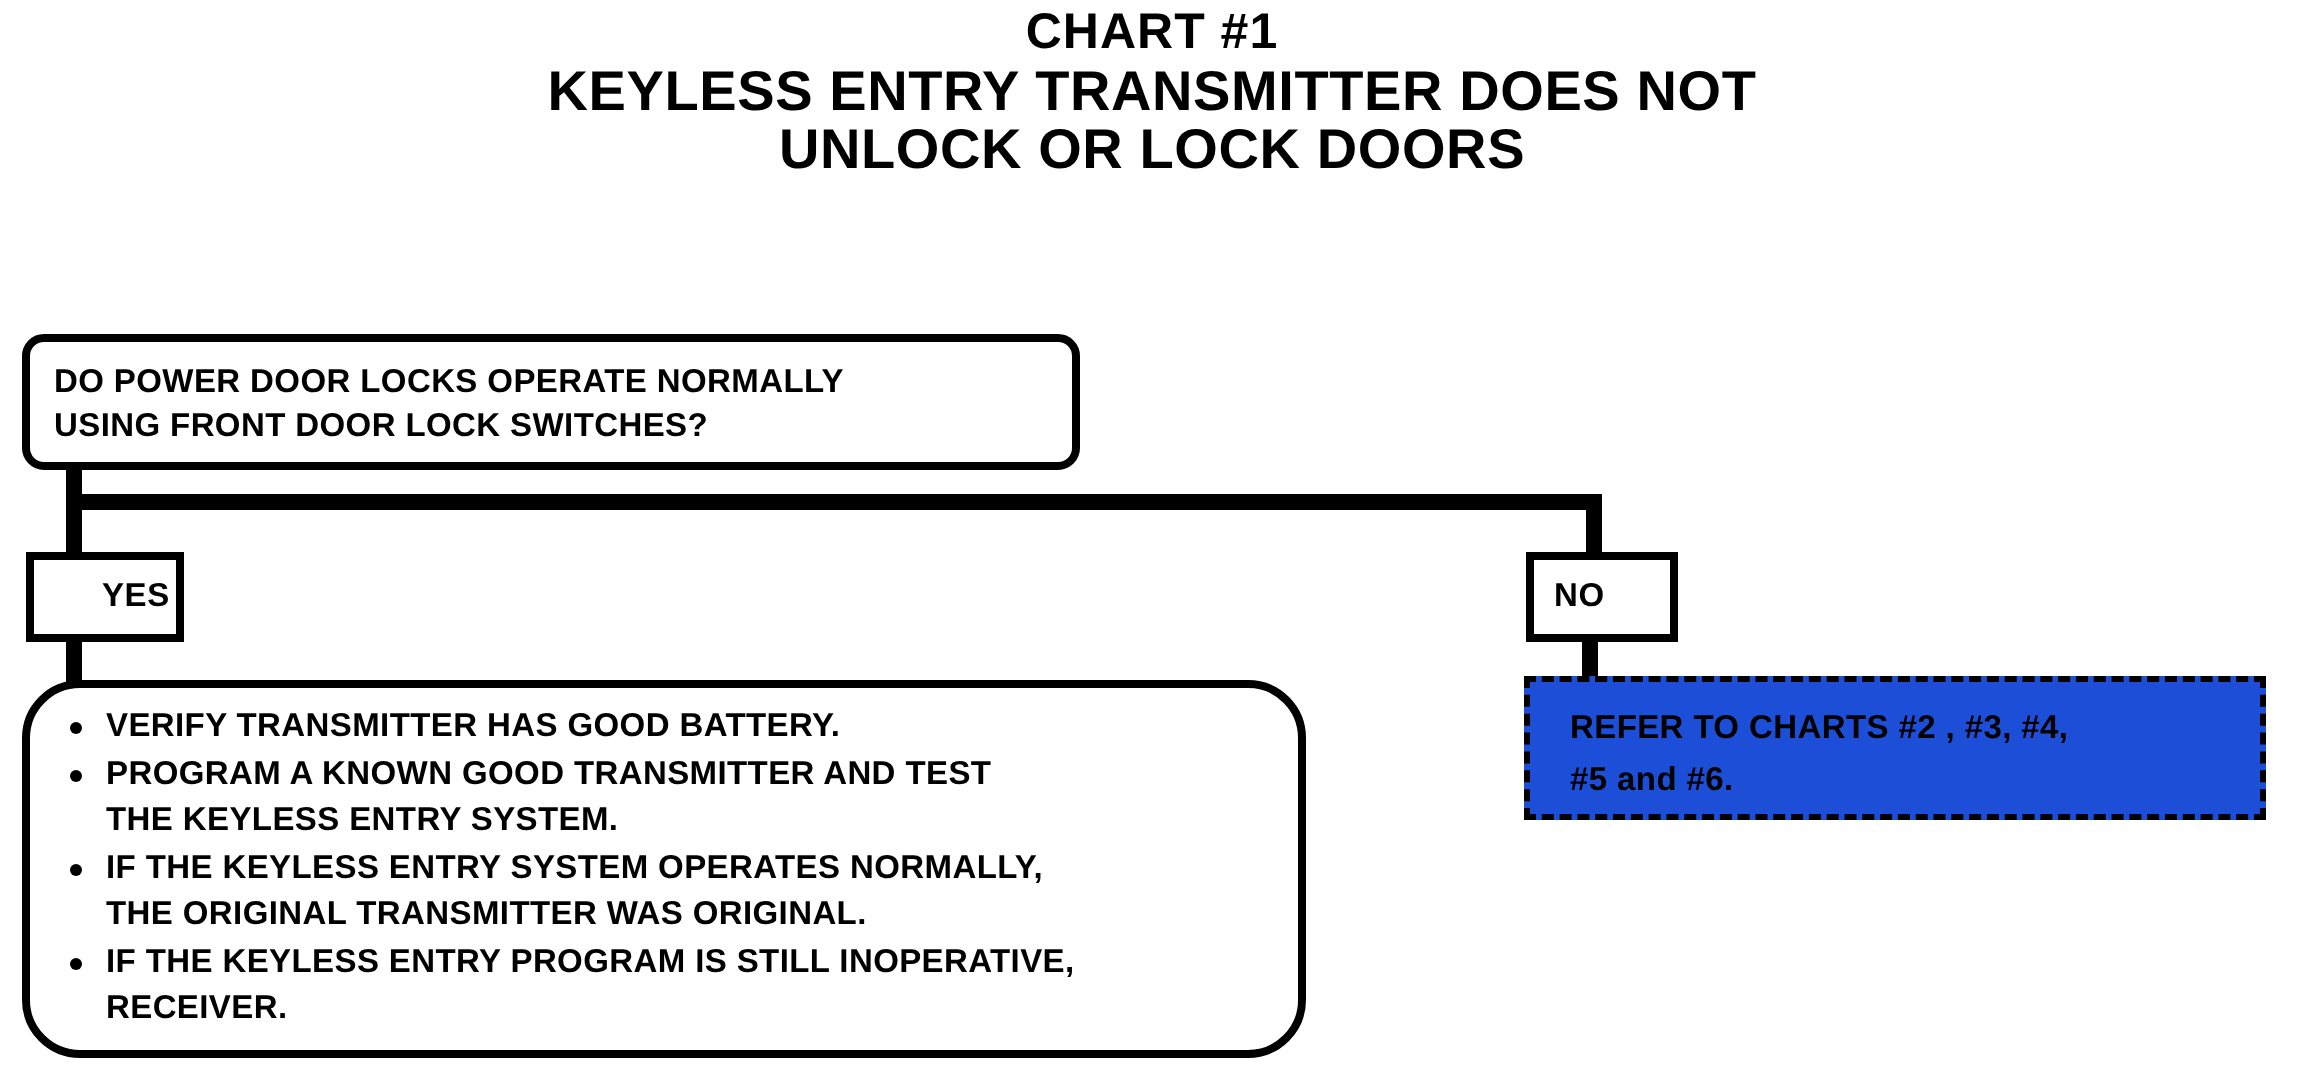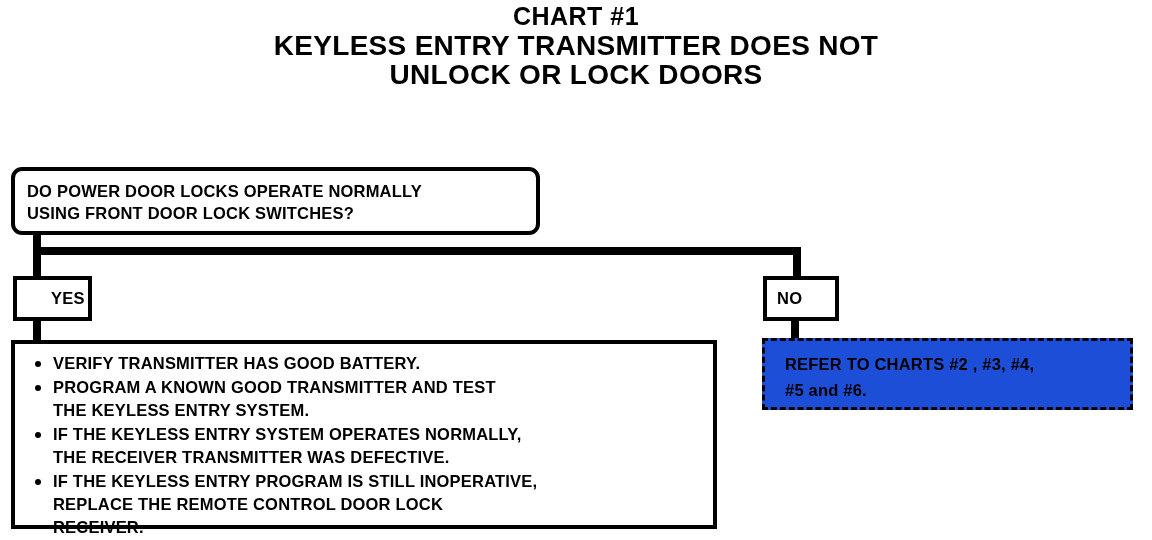--- a/index.html
+++ b/index.html
@@ -107,23 +107,24 @@
   #conn-drop-no { left: 793px; top: 247px; width: 8px; height: 31px; }
   
   #conn-yes-to-actions { left: 33px; top: 319px; width: 8px; height: 24px; }
   
   #conn-no-to-refer { left: 791px; top: 319px; width: 8px; height: 22px; }
 
   
   #actions-box {
     left: 11px;
     top: 340px;
-    width: 706px;
+    width: 642px;
     height: 189px;
     padding: 8px 8px 0 0;
+    border-radius: 29px;
   }
   .bullet-item {
     position: relative;
     padding-left: 38px;
     margin-bottom: 1px;
   }
   .bullet-dot {
     position: absolute;
     left: 20px;
     top: 9px;
@@ -194,27 +195,26 @@
 
   <div class="bullet-item">
     <span class="bullet-dot"></span>
     <div class="bullet-line">PROGRAM A KNOWN GOOD TRANSMITTER AND TEST</div>
     <div class="bullet-line cont">THE KEYLESS ENTRY SYSTEM.</div>
   </div>
 
   <div class="bullet-item">
     <span class="bullet-dot"></span>
     <div class="bullet-line">IF THE KEYLESS ENTRY SYSTEM OPERATES NORMALLY,</div>
-    <div class="bullet-line cont">THE RECEIVER TRANSMITTER WAS DEFECTIVE.</div>
+    <div class="bullet-line cont">THE ORIGINAL TRANSMITTER WAS ORIGINAL.</div>
   </div>
 
   <div class="bullet-item">
     <span class="bullet-dot"></span>
     <div class="bullet-line">IF THE KEYLESS ENTRY PROGRAM IS STILL INOPERATIVE,</div>
-    <div class="bullet-line cont">REPLACE THE REMOTE CONTROL DOOR LOCK</div>
     <div class="bullet-line cont">RECEIVER.</div>
   </div>
 
 </div>
 
 <div class="dashed-box" id="refer-box">
   <div class="refer-line">REFER TO CHARTS #2 , #3, #4,</div>
   <div class="refer-line">#5 and #6.</div>
 </div>
 

